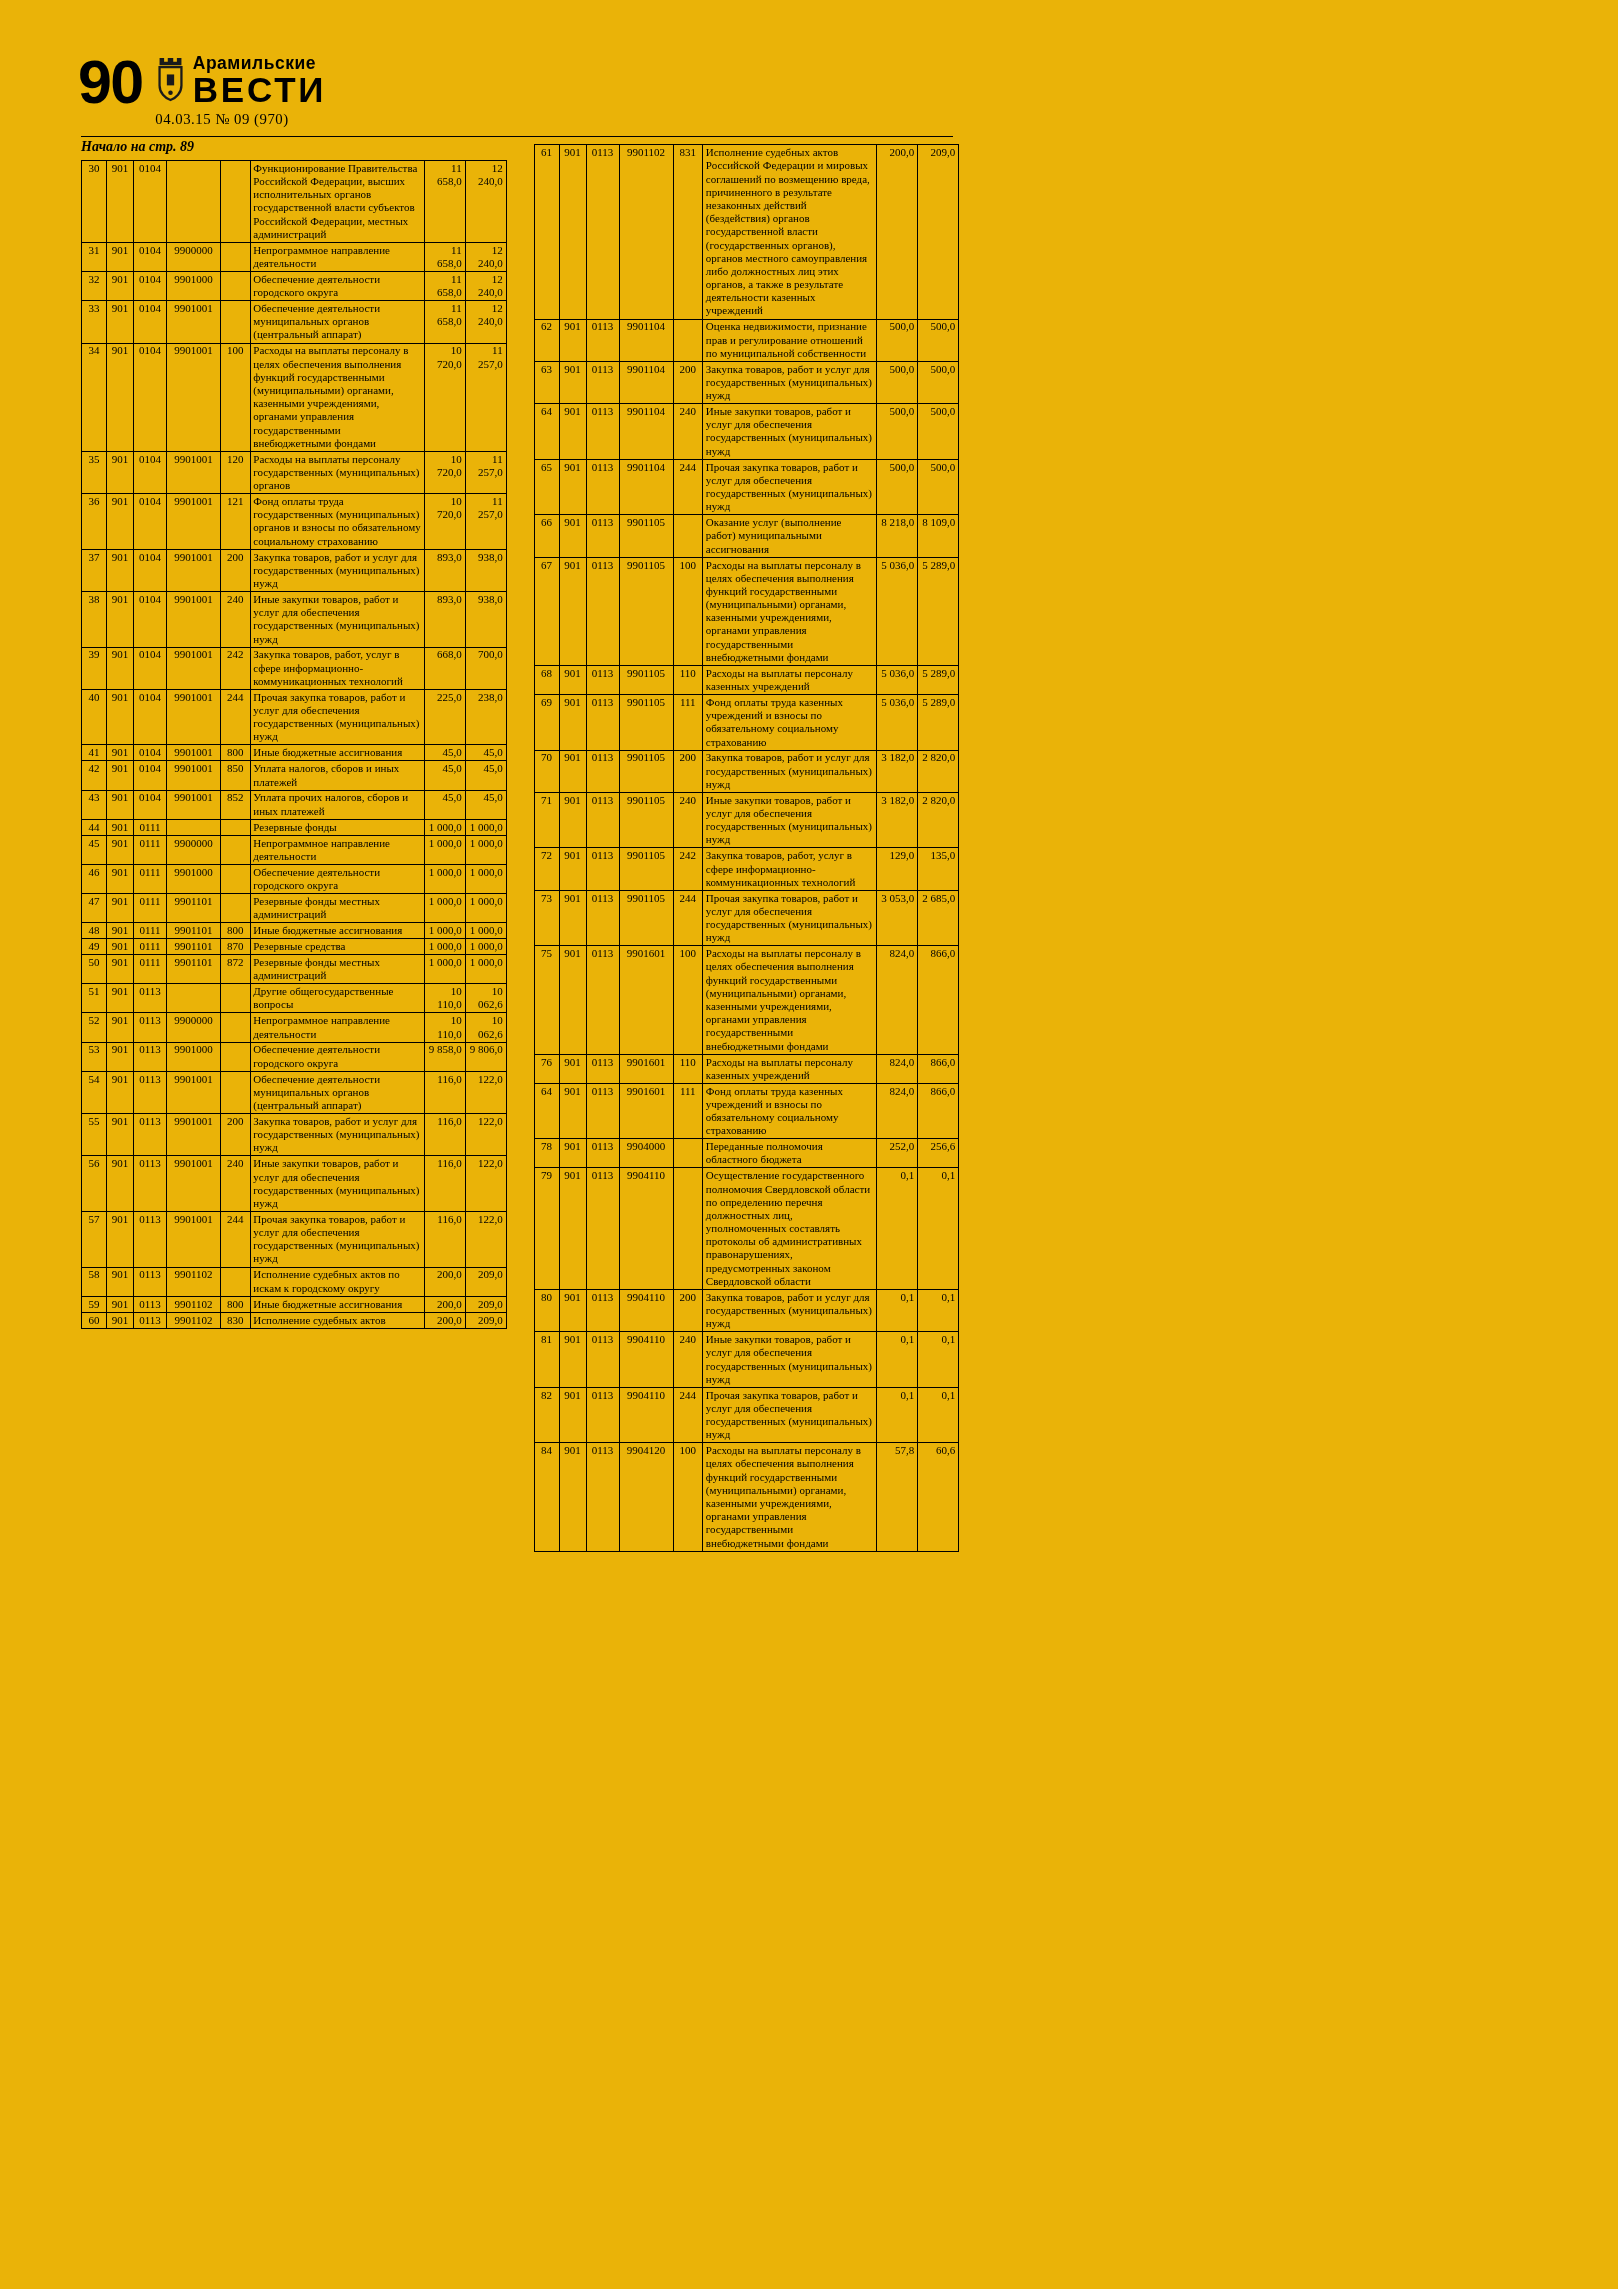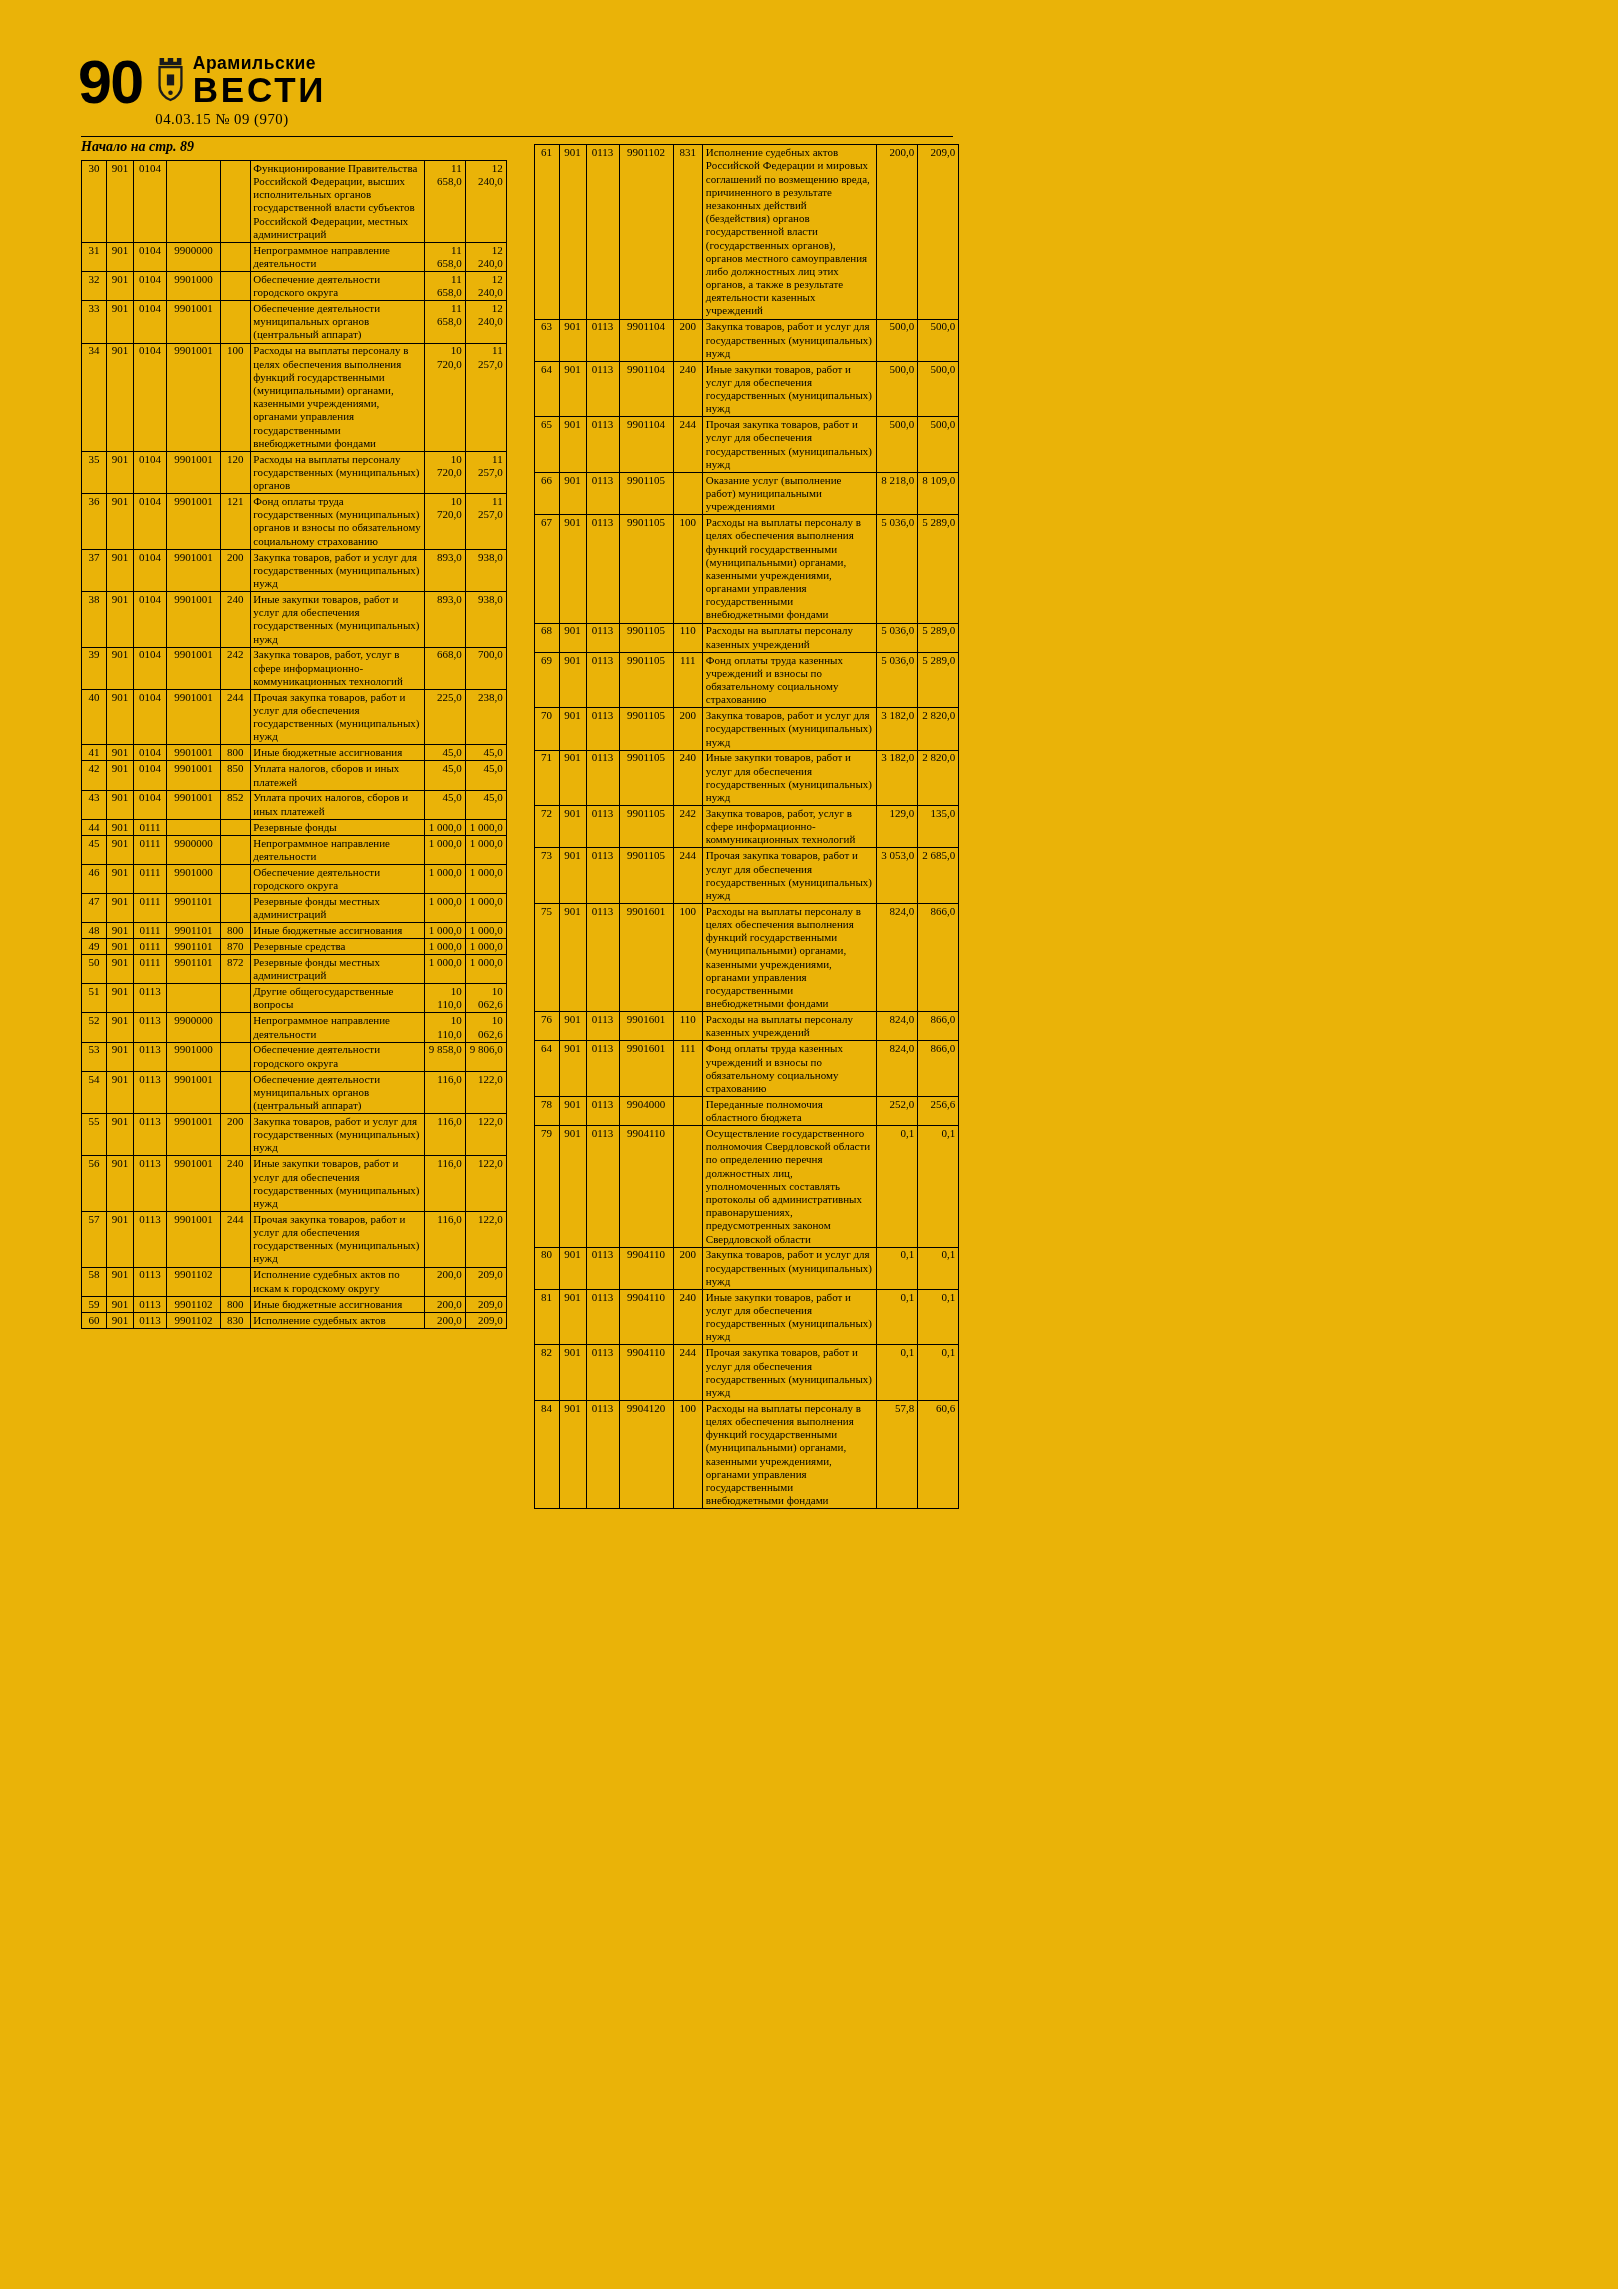--- a/index.html
+++ b/index.html
@@ -441,20 +441,30 @@
             <td class="c-num">61</td>
             <td class="c-code">901</td>
             <td class="c-code">0113</td>
             <td class="c-code">9901102</td>
             <td class="c-code">831</td>
             <td class="c-name">Исполнение судебных актов Российской Федерации и мировых соглашений по возмещению вреда, причиненного в результате незаконных действий (бездействия) органов государственной власти (государственных органов), органов местного самоуправления либо должностных лиц этих органов, а также в результате деятельности казенных учреждений</td>
             <td class="c-val">200,0</td>
             <td class="c-val">209,0</td>
           </tr>
           <tr>
+            <td class="c-num">62</td>
+            <td class="c-code">901</td>
+            <td class="c-code">0113</td>
+            <td class="c-code">9901104</td>
+            <td class="c-code"></td>
+            <td class="c-name">Оценка недвижимости, признание прав и регулирование отношений по муниципальной собственности</td>
+            <td class="c-val">500,0</td>
+            <td class="c-val">500,0</td>
+          </tr>
+          <tr>
             <td class="c-num">63</td>
             <td class="c-code">901</td>
             <td class="c-code">0113</td>
             <td class="c-code">9901104</td>
             <td class="c-code">200</td>
             <td class="c-name">Закупка товаров, работ и услуг для государственных (муниципальных) нужд</td>
             <td class="c-val">500,0</td>
             <td class="c-val">500,0</td>
           </tr>
           <tr>
@@ -476,21 +486,21 @@
             <td class="c-name">Прочая закупка товаров, работ и услуг для обеспечения государственных (муниципальных) нужд</td>
             <td class="c-val">500,0</td>
             <td class="c-val">500,0</td>
           </tr>
           <tr>
             <td class="c-num">66</td>
             <td class="c-code">901</td>
             <td class="c-code">0113</td>
             <td class="c-code">9901105</td>
             <td class="c-code"></td>
-            <td class="c-name">Оказание услуг (выполнение работ) муниципальными учреждениями</td>
+            <td class="c-name">Оказание услуг (выполнение работ) муниципальными ассигнования</td>
             <td class="c-val">8 218,0</td>
             <td class="c-val">8 109,0</td>
           </tr>
           <tr>
             <td class="c-num">67</td>
             <td class="c-code">901</td>
             <td class="c-code">0113</td>
             <td class="c-code">9901105</td>
             <td class="c-code">100</td>
             <td class="c-name">Расходы на выплаты персоналу в целях обеспечения выполнения функций государственными (муниципальными) органами, казенными учреждениями, органами управления государственными внебюджетными фондами</td>

